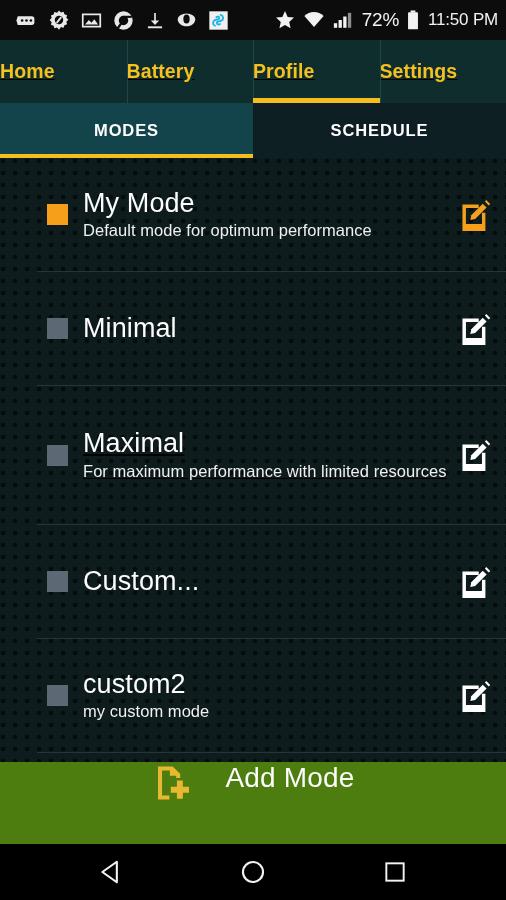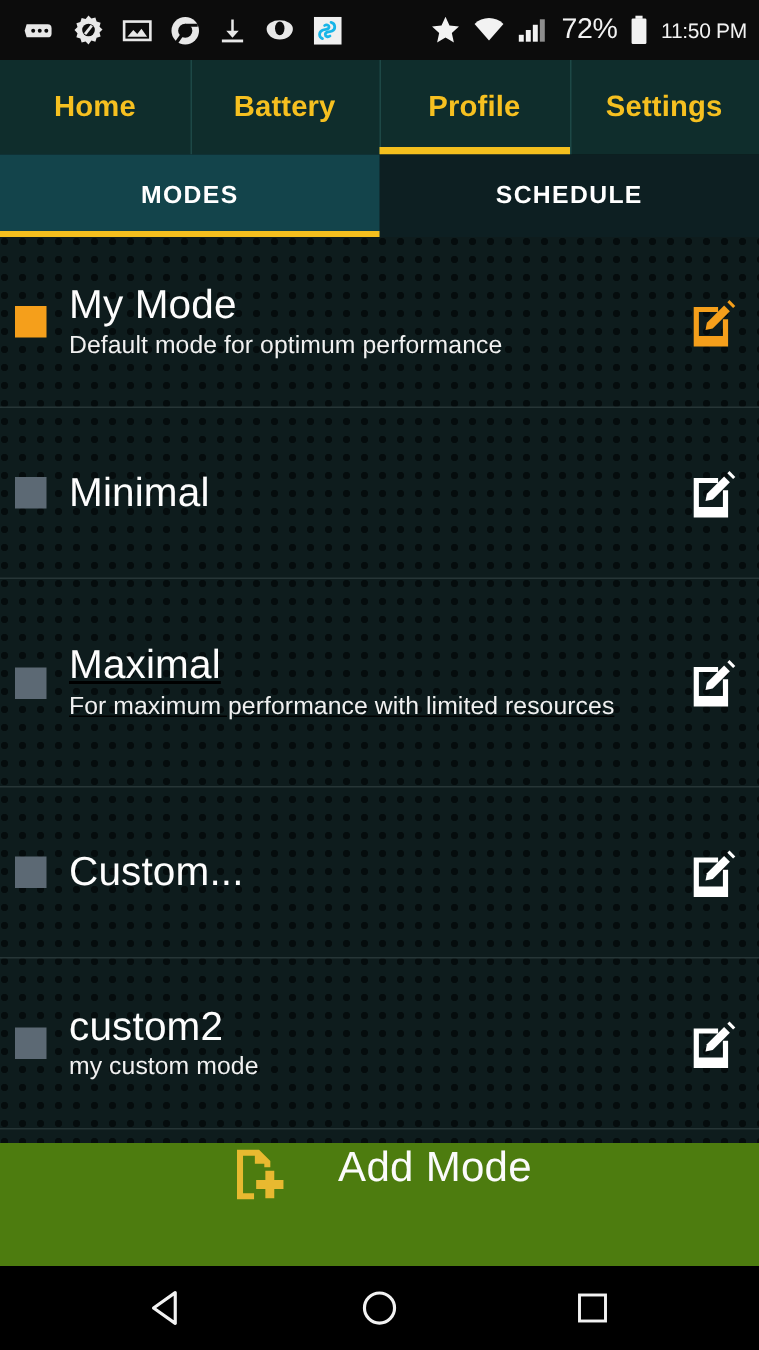--- a/index.html
+++ b/index.html
@@ -46,42 +46,43 @@
     flex: 0 0 auto;
   }
   .sb-icon { display: block; }
   .sb-batt-text {
     font-size: 19px;
     letter-spacing: -0.2px;
     color: #f2f2f2;
     font-family: "Liberation Sans", sans-serif;
   }
   .sb-clock {
-    font-size: 14px;
+    font-size: 17px;
     letter-spacing: -0.2px;
     color: #f2f2f2;
     margin-left: 1px;
   }
 
   
   .toptabs {
     flex: 0 0 63px;
     height: 63px;
     background: #0f2d2c;
     display: flex;
     align-items: stretch;
     position: relative;
   }
   .toptab {
     flex: 1 1 0;
     position: relative;
     display: flex;
     align-items: center;
-    justify-content: center;
-    cursor: pointer;
+    justify-content: flex-start;
+    cursor: pointer;
+    text-decoration: underline;
   }
   .toptab + .toptab::before {
     content: "";
     position: absolute;
     left: 0; top: 0; bottom: 0;
     width: 1px;
     background: #1d4846;
   }
   .toptab span {
     font-size: 19.5px;
@@ -130,20 +131,21 @@
 
   
   .modelist {
     flex: 1 1 auto;
     position: relative;
     overflow: hidden;
     background-color: #0e1c1d;
     background-image:
       radial-gradient(circle at 3px 3px, #050c0d 2.3px, rgba(5,12,13,0) 2.6px);
     background-size: 12px 12px;
+    padding-left: 37px;
   }
   .row {
     position: relative;
     display: flex;
     align-items: center;
     box-sizing: border-box;
     padding: 0 14px 0 10px;
     border-bottom: 1px solid #263536;
     cursor: pointer;
   }

